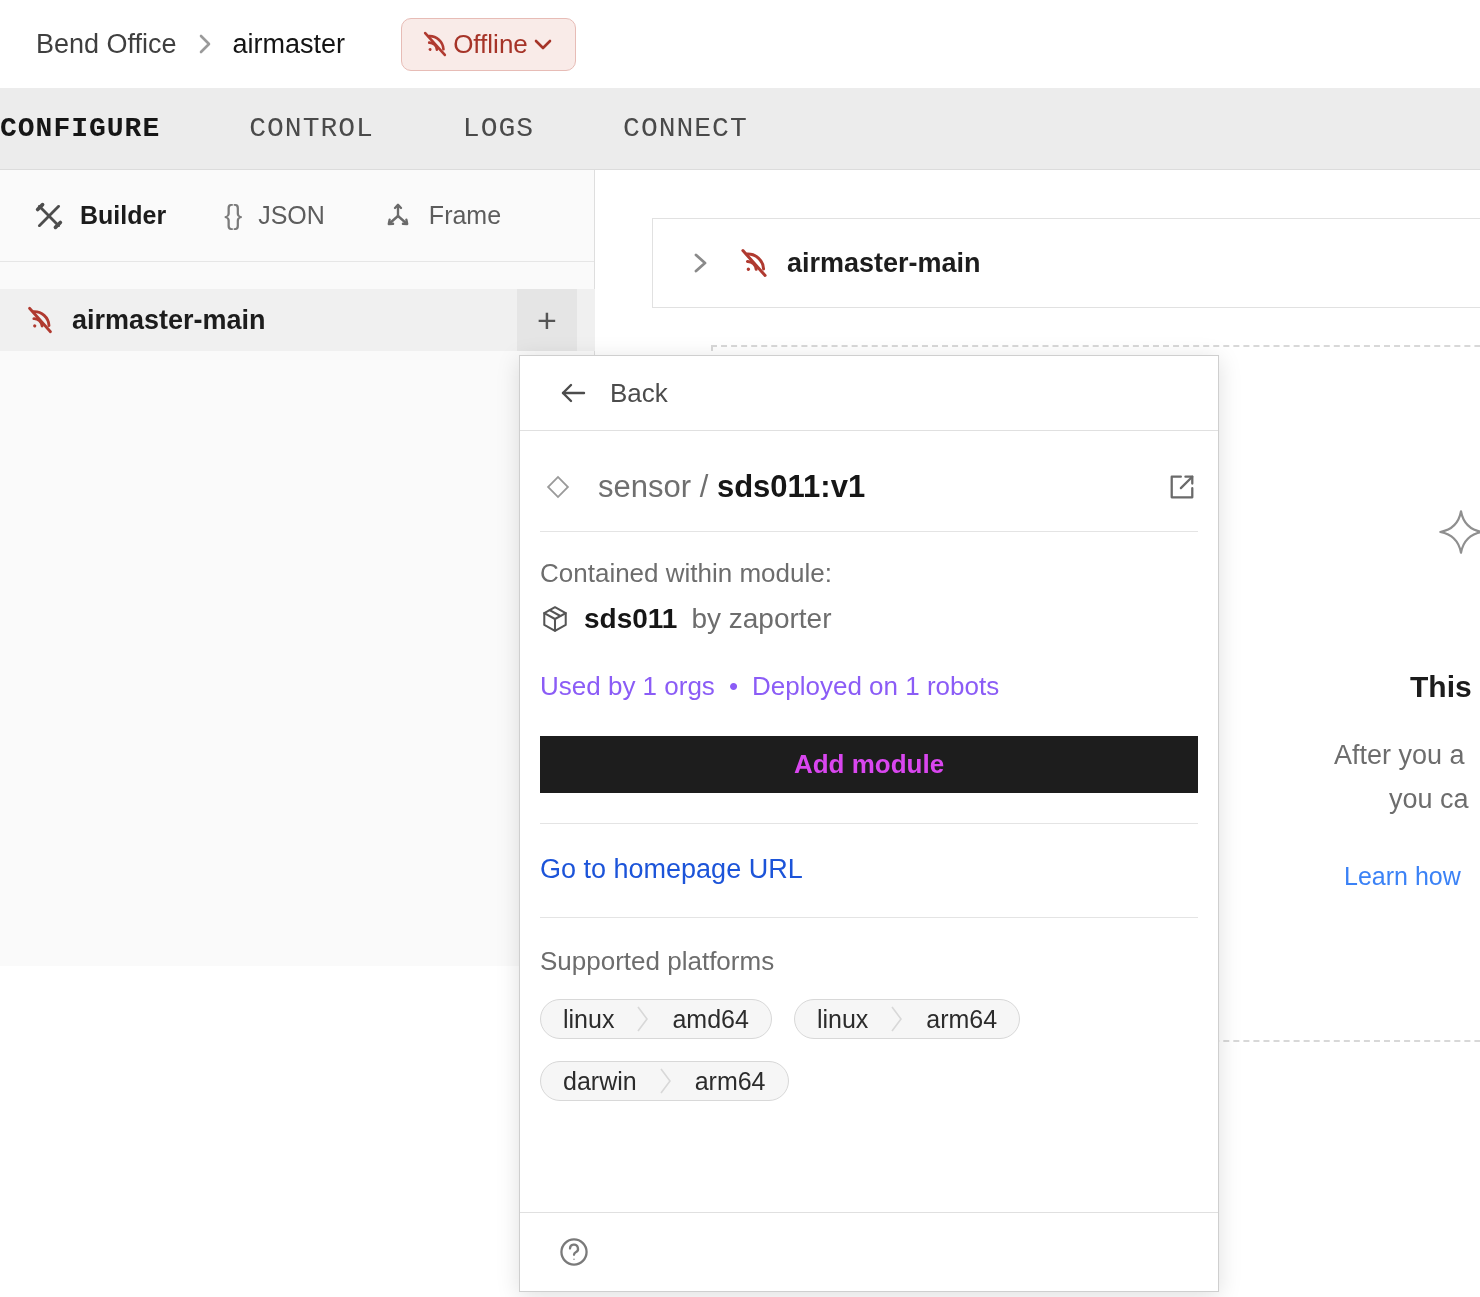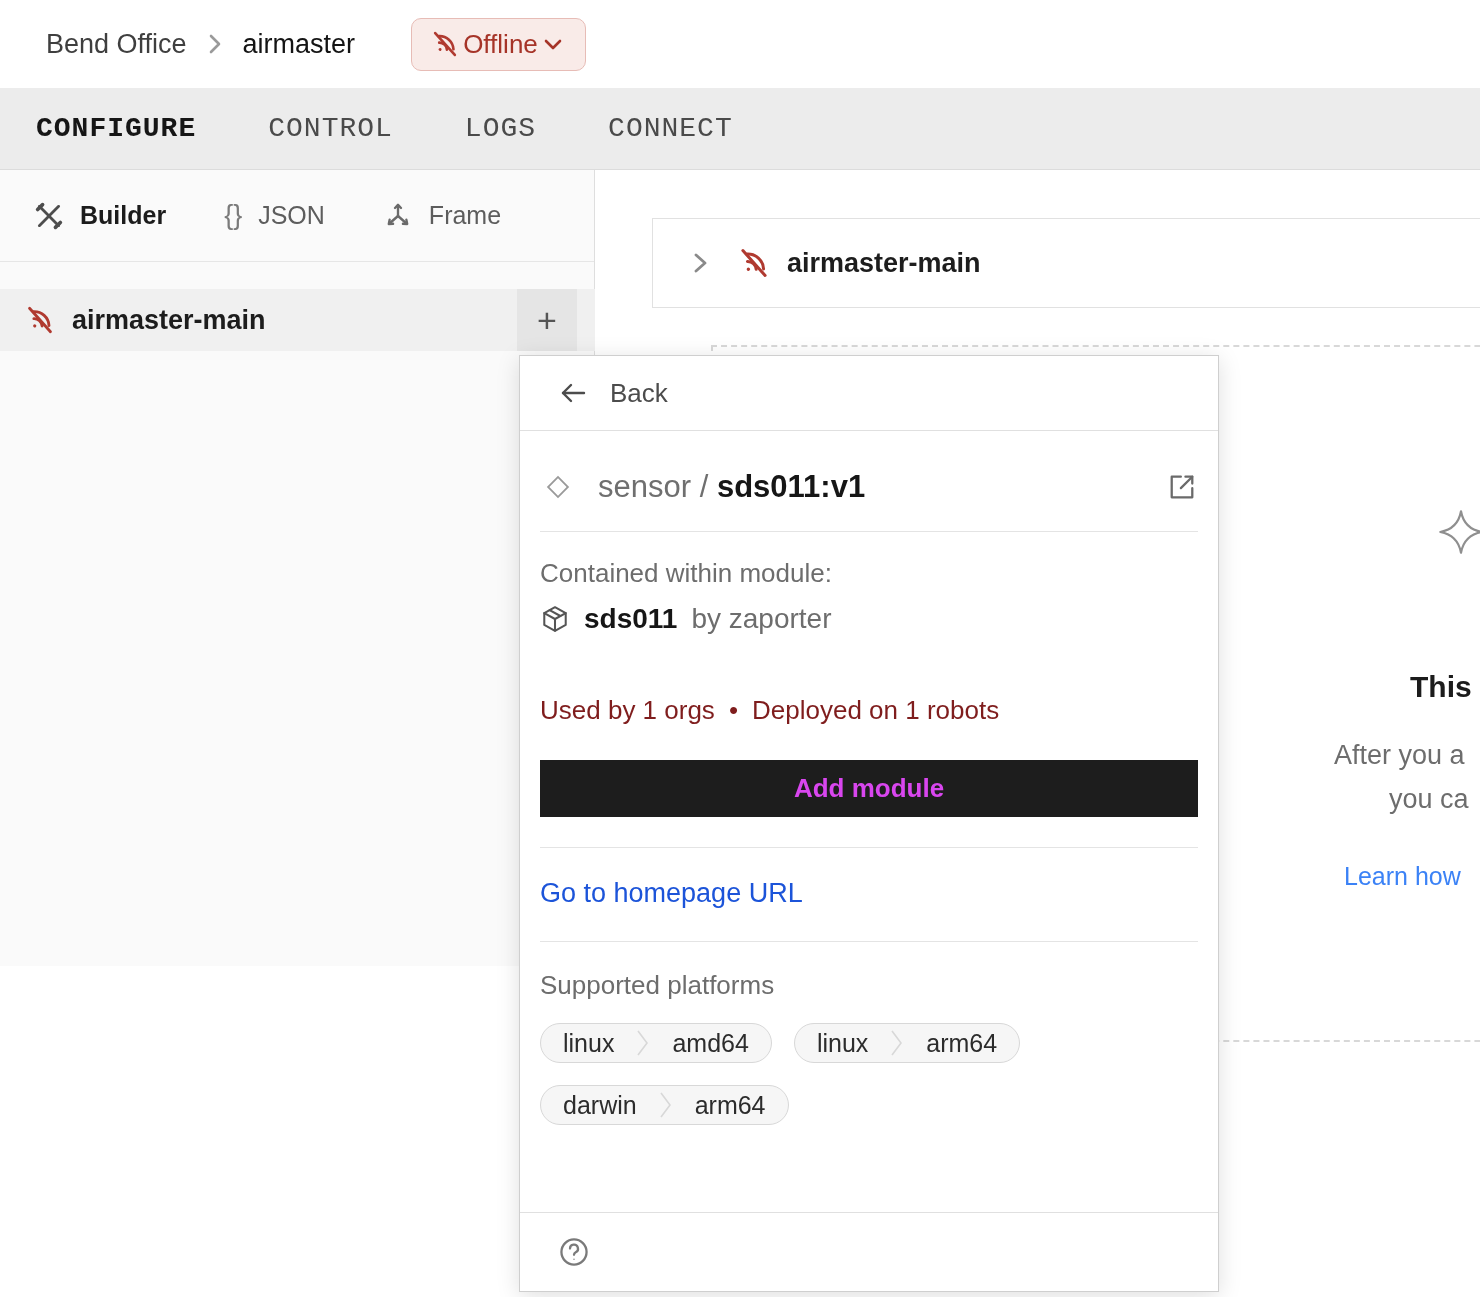--- a/index.html
+++ b/index.html
@@ -1,33 +1,33 @@
 <!DOCTYPE html>
 <html><head>
 <meta charset="utf-8">
 <style>
   * { margin:0; padding:0; box-sizing:border-box; }
   html,body { width:1480px; height:1297px; overflow:hidden; background:#fff;
     font-family:"Liberation Sans", sans-serif; }
 
   
   .header { position:absolute; left:0; top:0; width:1480px; height:88px; background:#fff;
-    display:flex; align-items:center; padding-left:46px; }
+    display:flex; align-items:center; padding-left:36px; }
   .crumb { font-size:27px; color:#3f3f3f; }
   .crumb-sep { margin:0 18px; display:flex; align-items:center; }
   .crumb-current { font-size:27px; font-weight:normal; color:#141414; }
   .status-badge { margin-left:56px; display:flex; align-items:center; gap:3px;
     background:#f9ebe8; border:1px solid #e7bcb6; border-radius:10px;
     padding:10px 20px 10px 18px; cursor:pointer; }
   .status-badge .label { font-size:26px; color:#a63428; }
 
   
   .tabbar { position:absolute; left:0; top:88px; width:1480px; height:82px; background:#ececec;
-    border-bottom:1px solid #dcdcdc; display:flex; align-items:center; padding-left:36px;
-    font-family:"Liberation Mono", monospace; }
+    border-bottom:1px solid #dcdcdc; display:flex; align-items:center; 
+    font-family:"Liberation Mono", monospace;gap:17px; }
   .tab { font-size:28px; color:#4a4a4a; margin-right:72px; letter-spacing:1px; cursor:pointer; }
   .tab.active { font-weight:bold; color:#161616; }
 
   
   .sidebar { position:absolute; left:0; top:170px; width:595px; height:796px;
     background:#fafafa; border-right:1px solid #dedede; }
   .subnav { height:92px; border-bottom:1px solid #e6e6e6; display:flex; align-items:center;
     padding-left:34px; }
   .subnav-item { display:flex; align-items:center; gap:16px; margin-right:58px; cursor:pointer; }
   .subnav-item .lbl { font-size:25px; color:#5d5d5d; }
@@ -68,21 +68,21 @@
   .ptitle-row { margin-top:38px; display:flex; align-items:center; }
   .ptitle { margin-left:22px; font-size:31px; color:#6f6f6f; }
   .ptitle b { color:#161616; }
   .ext-btn { margin-left:auto; cursor:pointer; display:flex; }
   .hr { border:none; border-top:1px solid #e4e4e4; margin:0; }
   .hr1 { margin-top:26px; }
   .contained { margin-top:26px; font-size:26px; color:#6d6d6d; }
   .module-line { margin-top:14px; display:flex; align-items:center; gap:14px; }
   .module-line .mname { font-size:28px; font-weight:bold; color:#161616; }
   .module-line .mby { font-size:28px; color:#6d6d6d; }
-  .usage { margin-top:60px; font-size:26px; color:#7f1d1d; display:flex; gap:14px; align-items:center; }
+  .usage { margin-top:36px; font-size:26px; color:#8b5cf6; display:flex; gap:14px; align-items:center; }
   .add-btn { margin-top:34px; height:57px; background:#1d1d1d; color:#d946ef; font-size:26px;
     font-weight:bold; border:none; width:100%; cursor:pointer; font-family:Liberation Sans, sans-serif; }
   .hr2 { margin-top:30px; }
   .desc { margin-top:32px; font-size:27px; color:#4c4c4c; }
   .homepage { margin-top:30px; font-size:27px; color:#1c54d9; cursor:pointer; align-self:flex-start; }
   .hr3 { margin-top:32px; }
   .plat-label { margin-top:28px; font-size:26px; color:#6d6d6d; }
   .pills { margin-top:22px; display:flex; flex-wrap:wrap; gap:22px; width:520px; }
   .pill { display:flex; align-items:stretch; border:1px solid #d8d8d8; border-radius:22px;
     background:#f6f6f6; overflow:hidden; height:40px; }

